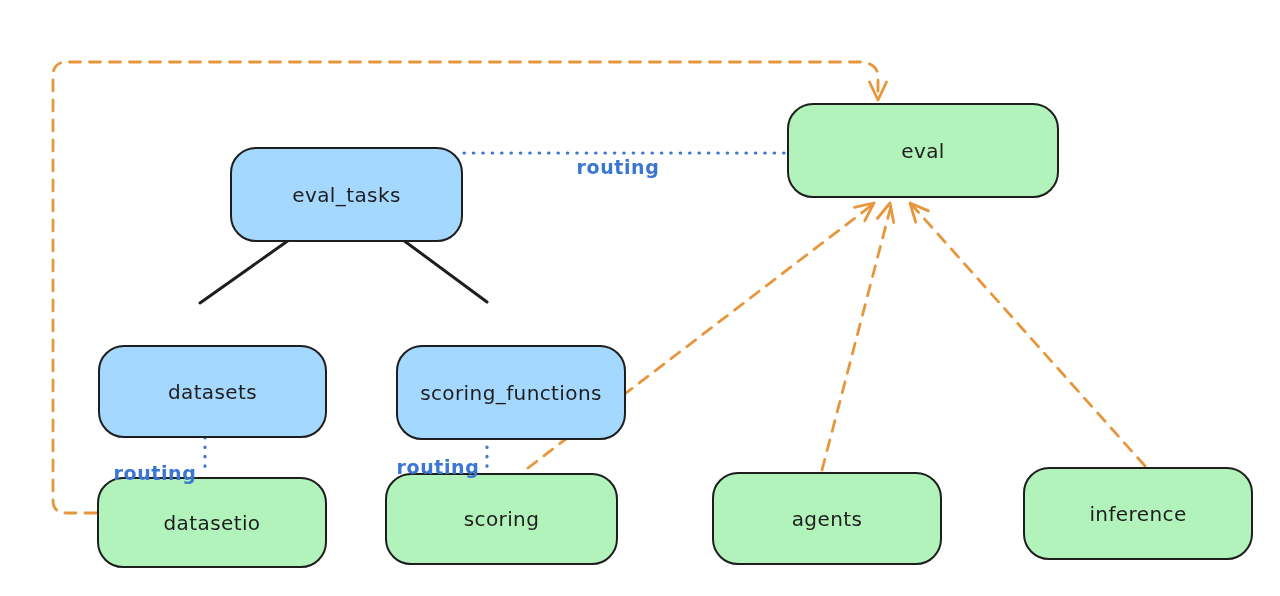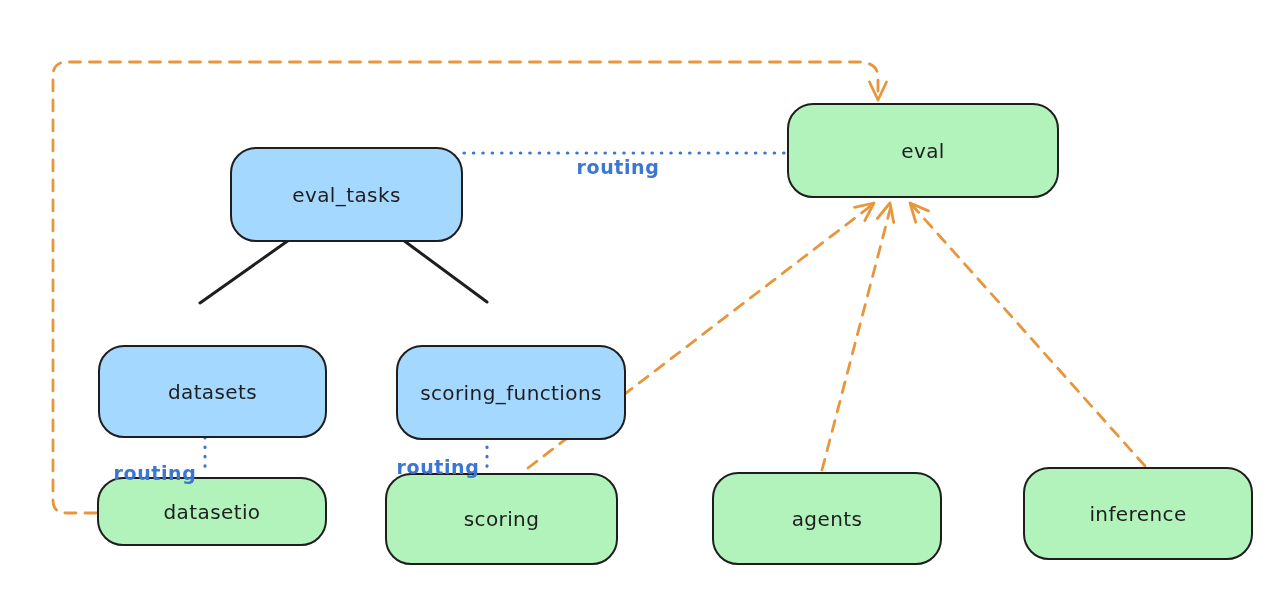--- a/index.html
+++ b/index.html
@@ -101,21 +101,21 @@
   </div>
 
   <div class="node blue" style="left:98px; top:305px; width:229px; height:93px;">
     <span>datasets</span>
   </div>
 
   <div class="node blue" style="left:396px; top:305px; width:230px; height:95px;">
     <span>scoring_functions</span>
   </div>
 
-  <div class="node green" style="left:97px; top:477px; width:230px; height:69px;">
+  <div class="node green" style="left:97px; top:477px; width:230px; height:91px;">
     <span>datasetio</span>
   </div>
 
   <div class="node green" style="left:385px; top:473px; width:233px; height:92px;">
     <span>scoring</span>
   </div>
 
   <div class="node green" style="left:712px; top:472px; width:230px; height:93px;">
     <span>agents</span>
   </div>

